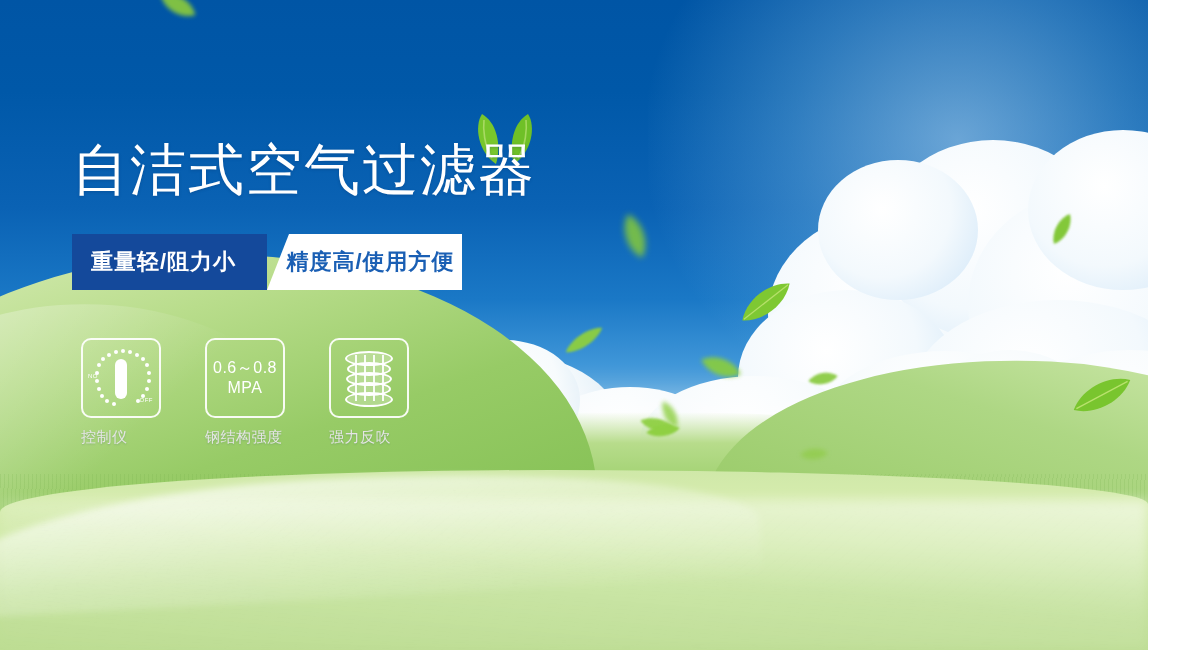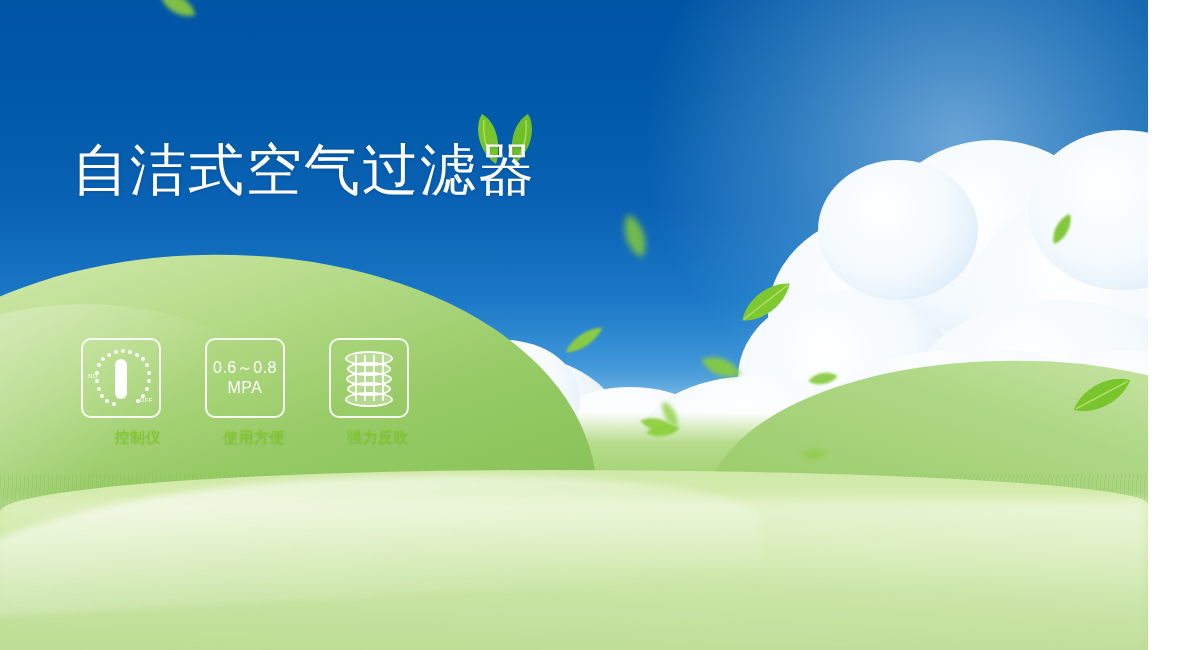--- a/index.html
+++ b/index.html
@@ -154,37 +154,36 @@
   .badge-right span{
     color:#1a5fb4;font-size:22px;font-weight:bold;letter-spacing:1px;
     transform:translateX(6px);
   }
 
   
   .features{
     position:absolute;left:81px;top:338px;
     display:flex;gap:44px;
   }
-  .feature{width:80px;display:flex;flex-direction:column;align-items:flex-end;}
+  .feature{width:80px;display:flex;flex-direction:column;align-items:flex-start;}
   .feature-box{
     width:80px;height:80px;
     border:2px solid rgba(255,255,255,.92);
     border-radius:10px;
     display:flex;flex-direction:column;align-items:center;justify-content:center;
     color:#ffffff;
     box-sizing:border-box;
   }
   .feature-box .txt{
     font-size:16px;line-height:1.25;text-align:center;font-weight:400;letter-spacing:.5px;
   }
   .feature-label{
     margin-top:10px;
-    color:#84cc16;font-size:15px;white-space:nowrap;letter-spacing:.5px;
+    color:#e5e5e5;font-size:15px;white-space:nowrap;letter-spacing:.5px;
     text-shadow:0 1px 2px rgba(0,50,100,.2);
-    margin-left:28px;
   }
   .feature:nth-child(4){width:80px;}
   .feature:nth-child(4) .feature-label{transform:translateX(0);}
 
   
   .gauge{position:relative;width:62px;height:58px;}
   .gauge .dot{position:absolute;width:4px;height:4px;border-radius:50%;background:#fff;}
   .gauge .needle{
     position:absolute;left:50%;top:10px;margin-left:-6px;
     width:12px;height:40px;border-radius:6px;background:#fff;
@@ -325,20 +324,28 @@
     <svg width="68" height="54" viewBox="0 0 68 54">
       <path d="M26 52 C8 40 4 14 12 2 C26 10 32 32 26 52 Z" fill="#78c62c"></path>
       <path d="M22 46 C14 34 13 16 14 8" stroke="#a9da63" stroke-width="1.6" fill="none"></path>
       <path d="M44 52 C62 40 66 14 58 2 C44 10 38 32 44 52 Z" fill="#6fc027"></path>
       <path d="M48 46 C56 34 57 16 56 8" stroke="#a4d85e" stroke-width="1.6" fill="none"></path>
     </svg>
   </div>
 
   <div class="title">自洁式空气过滤器</div>
 
+  <div class="badge">
+    <div class="badge-left">
+      <span>重量轻/阻力小</span>
+    </div>
+    <div class="badge-right">
+      <span>精度高/使用方便</span>
+    </div>
+  </div>
 
   <div class="features">
 
     <div class="feature">
       <div class="feature-box">
         <div class="gauge">
           <div class="needle"></div>
           <span class="lab no">NO</span>
           <span class="lab off">OFF</span>
           <div class="dot" style="left:7px;top:38px"></div>
@@ -364,21 +371,21 @@
         </div>
       </div>
       <div class="feature-label">控制仪</div>
     </div>
 
     <div class="feature">
       <div class="feature-box">
         <div class="txt">0.6～0.8</div>
         <div class="txt">MPA</div>
       </div>
-      <div class="feature-label">使用方便</div>
+      <div class="feature-label">钢结构强度</div>
     </div>
 
     <div class="feature">
       <div class="feature-box">
         <div class="coil">
           <div class="bar" style="left:13px"></div>
           <div class="bar" style="left:22px"></div>
           <div class="bar" style="left:31px"></div>
           <div class="bar" style="left:40px"></div>
           <div class="ring" style="top:2px;width:44px;height:11px;"></div>

